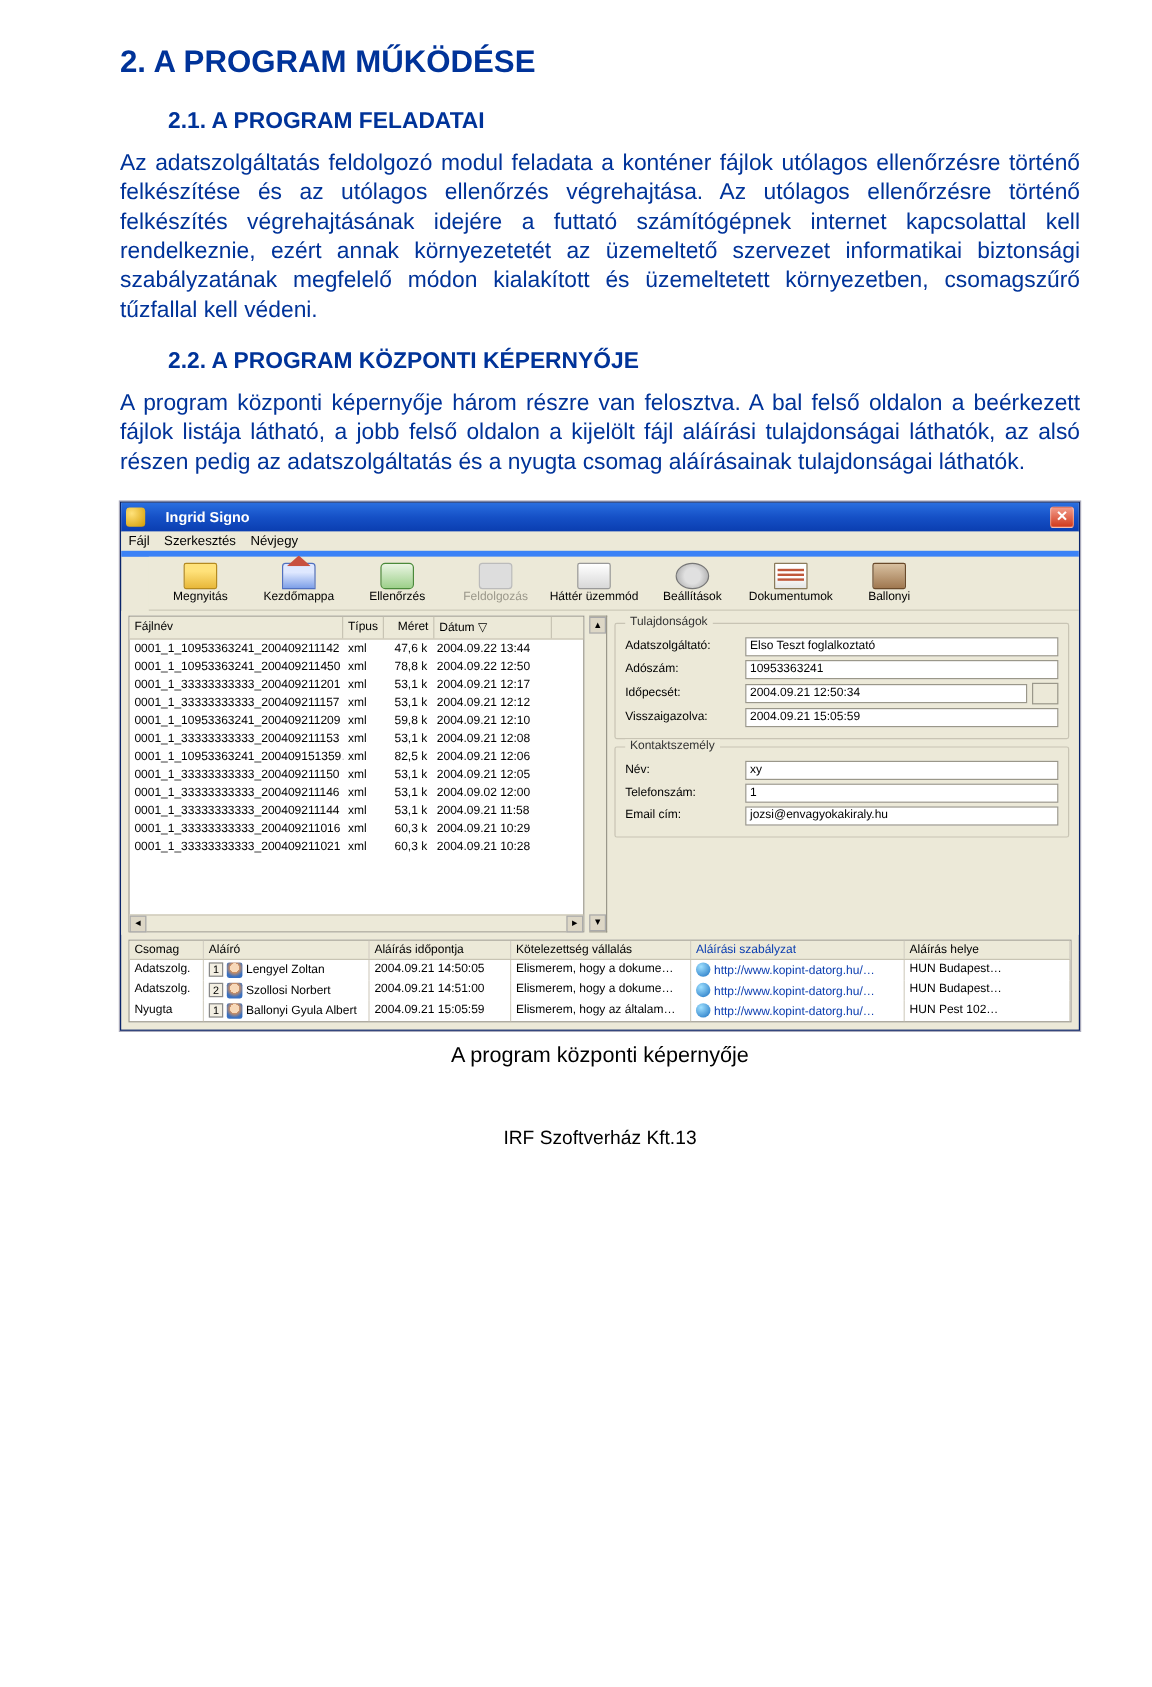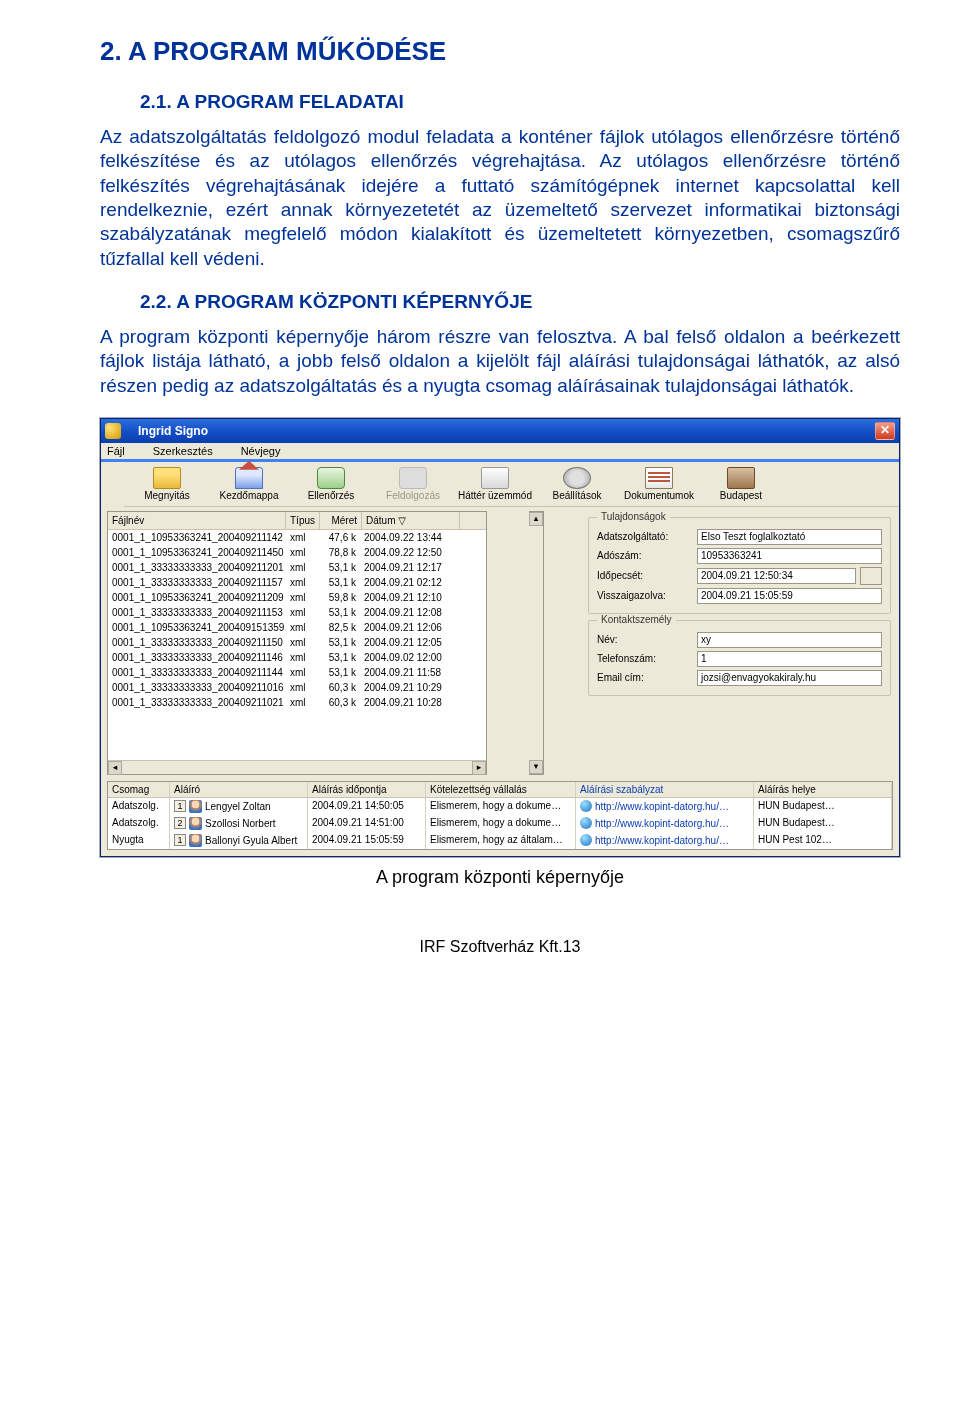--- a/index.html
+++ b/index.html
@@ -83,24 +83,24 @@
     border: 1px solid #fff5;
     border-radius: 3px;
     color: #fff;
     text-align: center;
     line-height: 15px;
     font-weight: bold;
     font-size: 12px;
   }
   .menubar {
     background: #ece9d8;
-    border-bottom: 3px solid #3b82f6;
+    border-bottom: 5px solid #3b82f6;
     padding: 2px 6px;
     display: flex;
-    gap: 28px;
+    gap: 12px;
     font-size: 11px;
   }
   .menubar span { cursor: default; }
   .toolbar {
     background: #ece9d8;
     border-bottom: 1px solid #c8c4b4;
     display: flex;
     padding: 3px 2px;
     margin-left: 23px;
   }
@@ -123,21 +123,20 @@
   .ico-proc     { background: #ddd; border:1px solid #bbb; border-radius:3px; }
   .ico-bg       { background: linear-gradient(to bottom, #fff, #d8d8d8); border:1px solid #999; border-radius:2px; }
   .ico-gear     { background: radial-gradient(circle, #e0e0e0 40%, #a0a0a0); border:1px solid #777; border-radius:50%; }
   .ico-docs     { background: linear-gradient(to bottom, #fff 50%, #e5e5e5); border:1px solid #8a7a5a; border-radius:1px; position:relative; }
   .ico-docs::after{content:"";position:absolute;left:2px;right:2px;top:4px;height:2px;background:#c0573a;box-shadow:0 4px 0 #c0573a,0 8px 0 #c0573a;}
   .ico-partner  { background: linear-gradient(to bottom, #d8c0a0, #a07850); border:1px solid #6a4a2a; border-radius:2px; }
 
   .main-area {
     display: flex;
     background: #ece9d8;
-    gap: 38px;
   }
   .file-pane {
     flex: 0 0 380px;
     border: 1px solid #9a978a;
     margin: 4px 4px 2px 6px;
     background: #fff;
     height: 264px;
     display: flex;
     flex-direction: column;
   }
@@ -324,21 +323,21 @@
         <div class="tool-item">
           <div class="tool-ico ico-gear"></div>
           <div>Beállítások</div>
         </div>
         <div class="tool-item">
           <div class="tool-ico ico-docs"></div>
           <div>Dokumentumok</div>
         </div>
         <div class="tool-item">
           <div class="tool-ico ico-partner"></div>
-          <div>Budapest</div>
+          <div>Ballonyi</div>
         </div>
       </div>
 
     <div class="main-area">
 
       <div class="file-pane">
         <div class="list-header">
           <div class="c-name">Fájlnév</div>
           <div class="c-type">Típus</div>
           <div class="c-size">Méret</div>
@@ -360,21 +359,21 @@
             <div class="file-row">
               <div class="c-name">0001_1_33333333333_200409211201</div>
               <div class="c-type">xml</div>
               <div class="c-size">53,1 k</div>
               <div class="c-date">2004.09.21 12:17</div>
             </div>
             <div class="file-row">
               <div class="c-name">0001_1_33333333333_200409211157</div>
               <div class="c-type">xml</div>
               <div class="c-size">53,1 k</div>
-              <div class="c-date">2004.09.21 02:12</div>
+              <div class="c-date">2004.09.21 12:12</div>
             </div>
             <div class="file-row">
               <div class="c-name">0001_1_10953363241_200409211209</div>
               <div class="c-type">xml</div>
               <div class="c-size">59,8 k</div>
               <div class="c-date">2004.09.21 12:10</div>
             </div>
             <div class="file-row">
               <div class="c-name">0001_1_33333333333_200409211153</div>
               <div class="c-type">xml</div>

